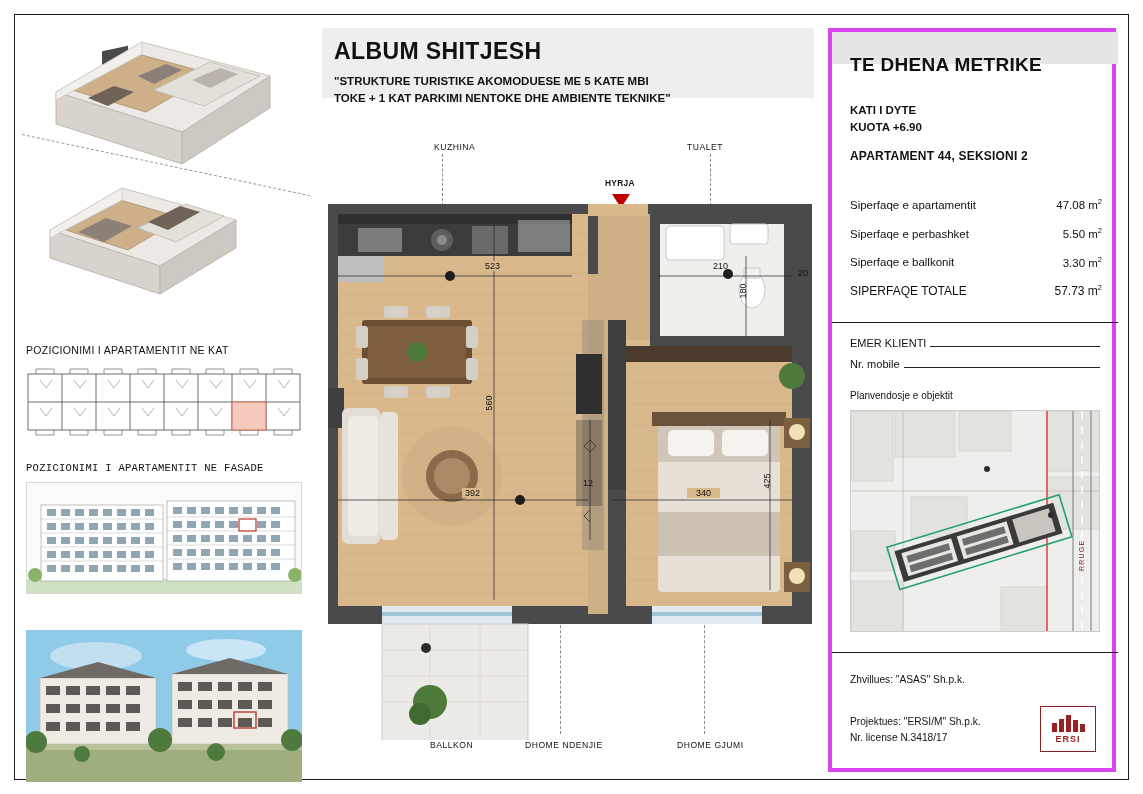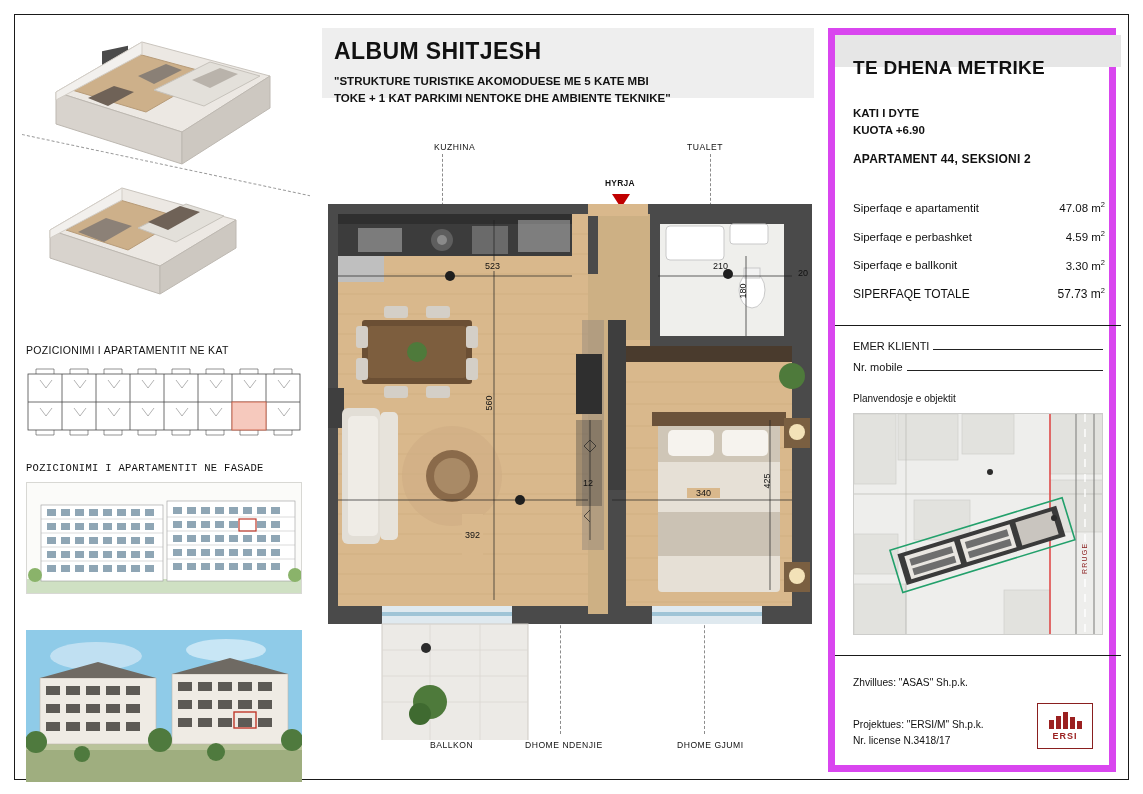--- a/index.html
+++ b/index.html
@@ -138,21 +138,21 @@
     color: #111;
     font-family: "Liberation Sans", sans-serif;
   }
   .dim-v { transform: rotate(-90deg); transform-origin: center center; }
 
   
   .right-panel {
     position: absolute;
     left: 828px; top: 28px;
     width: 288px; height: 744px;
-    border: 7px solid #d946ef;
+    border: 4px solid #d946ef;
     background: #ffffff;
   }
   .rp-head {
     position: absolute;
     left: 0; top: 0;
     width: 286px; height: 32px;
     background: #e6e6e6;
   }
   .rp-title {
     position: absolute;
@@ -658,21 +658,21 @@
         <path d="M262 326 l6 -6 M262 326 l6 6 M274 326 l-6 -6 M274 326 l-6 6"></path>
         <path d="M262 396 l6 -6 M262 396 l6 6"></path>
       </g>
     </svg>
 
     <div class="dim" style="left:160px; top:141px; background:#d9b88c; padding:0 3px;">523</div>
     <div class="dim" style="left:391px; top:141px;">210</div>
     <div class="dim" style="left:476px; top:148px;">20</div>
     <div class="dim dim-v" style="left:413px; top:166px;">180</div>
     <div class="dim dim-v" style="left:159px; top:278px;">560</div>
-    <div class="dim" style="left:140px; top:368px; background:#d9b88c; padding:16px 3px;margin-top:26px;">392</div>
+    <div class="dim" style="left:140px; top:368px; background:#d9b88c; padding:0 3px;">392</div>
     <div class="dim" style="left:261px; top:358px;">12</div>
     <div class="dim" style="left:365px; top:368px; background:#d9b88c; padding:0 9px;">340</div>
     <div class="dim dim-v" style="left:437px; top:356px;">425</div>
   </div>
 
   <div class="right-panel">
     <div class="rp-head"></div>
     <div class="rp-title">TE DHENA METRIKE</div>
 
     <div class="rp-kati">
@@ -686,21 +686,21 @@
       <div class="metric-row">
         <span>Siperfaqe e apartamentit</span>
         <span class="metric-val">
           <span>47.08</span>
           <span>m</span><sup>2</sup>
         </span>
       </div>
       <div class="metric-row">
         <span>Siperfaqe e perbashket</span>
         <span class="metric-val">
-          <span>4.59</span>
+          <span>5.50</span>
           <span>m</span><sup>2</sup>
         </span>
       </div>
       <div class="metric-row">
         <span>Siperfaqe e ballkonit</span>
         <span class="metric-val">
           <span>3.30</span>
           <span>m</span><sup>2</sup>
         </span>
       </div>

